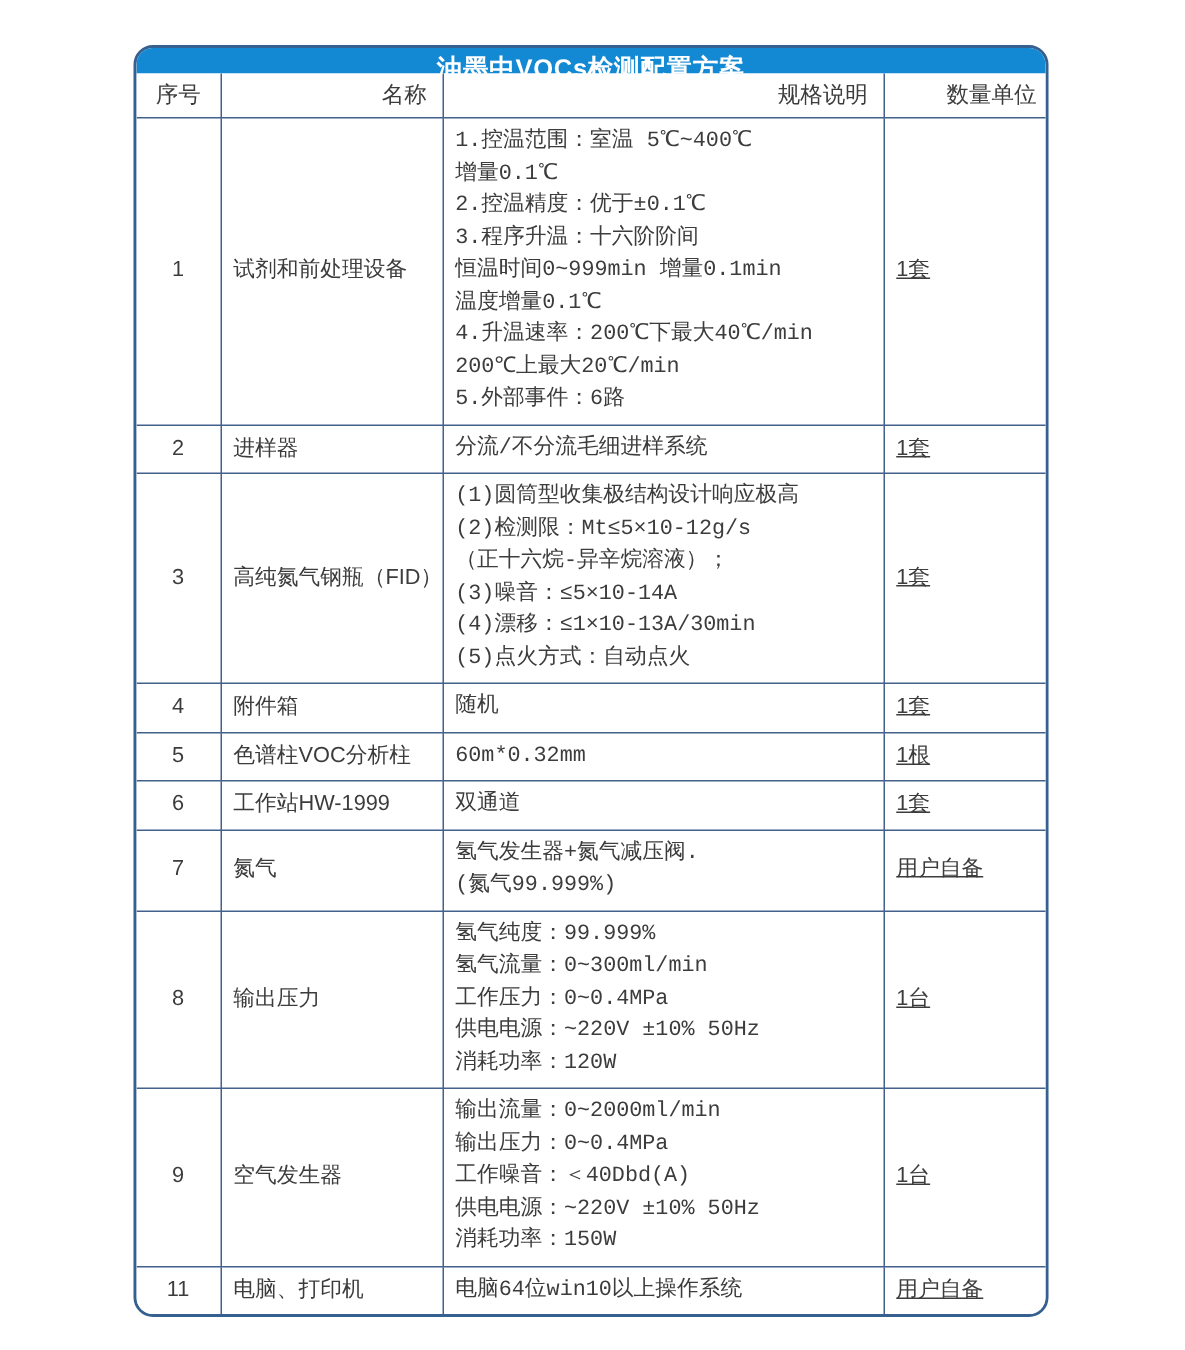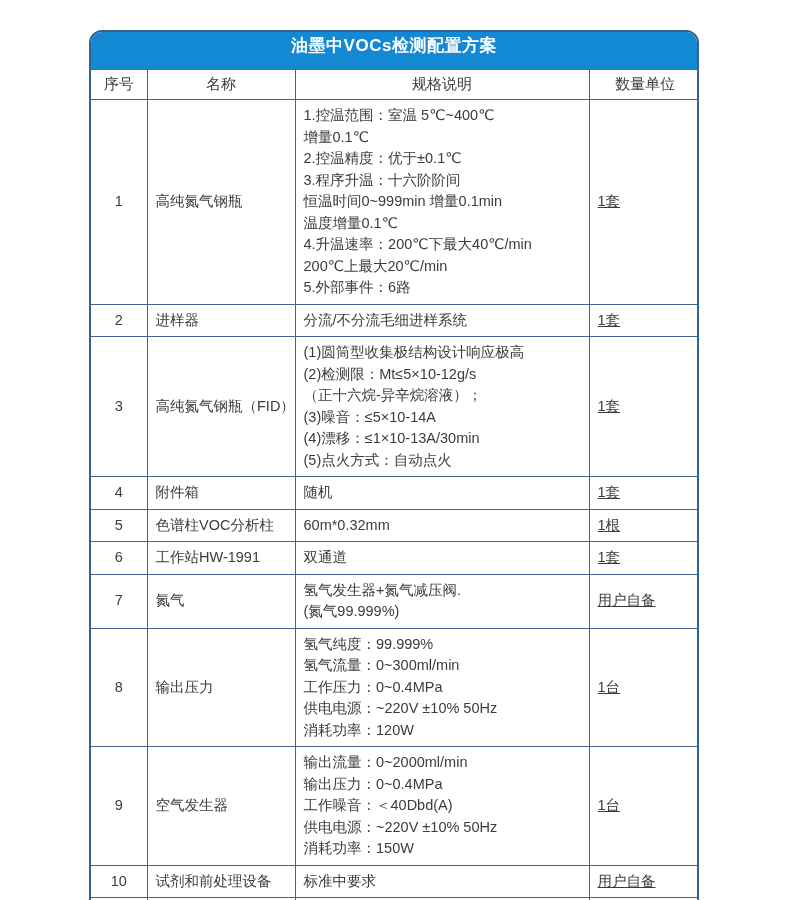--- a/index.html
+++ b/index.html
@@ -27,21 +27,21 @@
     background: #ffffff;
     box-sizing: border-box;
   }
   .title-bar {
     background: #1389d3;
     color: #ffffff;
     font-size: 17px;
     font-weight: bold;
     text-align: center;
     line-height: 27px;
-    height: 38px;
+    height: 17px;
     letter-spacing: 0.5px;
   }
   table.spec-table {
     border-collapse: collapse;
     table-layout: fixed;
     width: 100%;
     background: #ffffff;
   }
   table.spec-table th,
   table.spec-table td {
@@ -52,21 +52,21 @@
     margin-left: 43px;
   }
   
   table.spec-table tr > *:first-child { border-left: none; }
   table.spec-table tr > *:last-child  { border-right: none; }
   table.spec-table thead tr > *       { border-top: none; }
   table.spec-table tbody tr:last-child > * { border-bottom: none; }
 
   table.spec-table th {
     font-size: 15px;
-    text-align: center;
+    text-align: right;
     padding: 5px 10px;
     height: 29px;
     color: #3c3c3c;
   }
   table.spec-table th.col-index { text-align: center; padding: 5px 2px; }
 
   table.spec-table td {
     font-size: 14.5px;
     line-height: 21.5px;
     height: 30px;
@@ -77,20 +77,21 @@
     padding: 5px 2px;
   }
   td.col-name {
     padding: 5px 10px;
     white-space: nowrap;
     overflow: hidden;
   }
   td.col-spec {
     white-space: pre-line;
     padding: 5px 9px;
+    font-family: Liberation Mono, monospace;
   }
   td.col-qty {
     padding: 5px 10px;
     white-space: nowrap;
     text-decoration: underline;
   }
   col.c-index { width: 56px; }
   col.c-name  { width: 148px; }
   col.c-spec  { width: 294px; }
   col.c-qty   { width: 112px; }
@@ -112,21 +113,21 @@
         <tr>
           <th class="col-index">序号</th>
           <th class="col-name">名称</th>
           <th class="col-spec">规格说明</th>
           <th class="col-qty">数量单位</th>
         </tr>
       </thead>
       <tbody id="table-body">
           <tr>
             <td class="col-index">1</td>
-            <td class="col-name">高纯氮气钢瓶</td>
+            <td class="col-name">试剂和前处理设备</td>
             <td class="col-spec">1.控温范围：室温 5℃~400℃
 增量0.1℃
 2.控温精度：优于±0.1℃
 3.程序升温：十六阶阶间
 恒温时间0~999min 增量0.1min
 温度增量0.1℃
 4.升温速率：200℃下最大40℃/min
 200℃上最大20℃/min
 5.外部事件：6路</td>
             <td class="col-qty">1套</td>
@@ -155,21 +156,21 @@
             <td class="col-qty">1套</td>
           </tr>
           <tr>
             <td class="col-index">5</td>
             <td class="col-name">色谱柱VOC分析柱</td>
             <td class="col-spec">60m*0.32mm</td>
             <td class="col-qty">1根</td>
           </tr>
           <tr>
             <td class="col-index">6</td>
-            <td class="col-name">工作站HW-1991</td>
+            <td class="col-name">工作站HW-1999</td>
             <td class="col-spec">双通道</td>
             <td class="col-qty">1套</td>
           </tr>
           <tr>
             <td class="col-index">7</td>
             <td class="col-name">氮气</td>
             <td class="col-spec">氢气发生器+氮气减压阀.
 (氮气99.999%)</td>
             <td class="col-qty">用户自备</td>
           </tr>
@@ -187,26 +188,20 @@
             <td class="col-index">9</td>
             <td class="col-name">空气发生器</td>
             <td class="col-spec">输出流量：0~2000ml/min
 输出压力：0~0.4MPa
 工作噪音：＜40Dbd(A)
 供电电源：~220V ±10% 50Hz
 消耗功率：150W</td>
             <td class="col-qty">1台</td>
           </tr>
           <tr>
-            <td class="col-index">10</td>
-            <td class="col-name">试剂和前处理设备</td>
-            <td class="col-spec">标准中要求</td>
-            <td class="col-qty">用户自备</td>
-          </tr>
-          <tr>
             <td class="col-index">11</td>
             <td class="col-name">电脑、打印机</td>
             <td class="col-spec">电脑64位win10以上操作系统</td>
             <td class="col-qty">用户自备</td>
           </tr>
         </tbody>
     </table>
   </div>
 </div>
 

